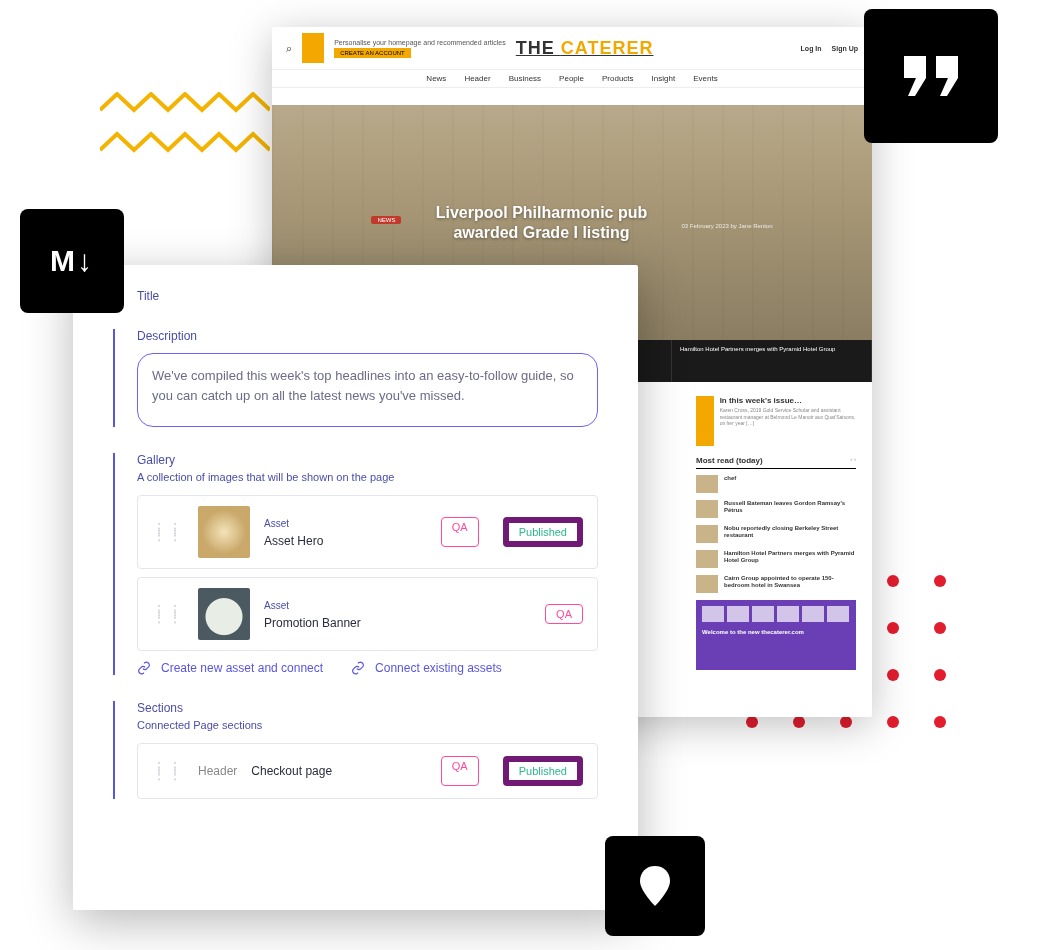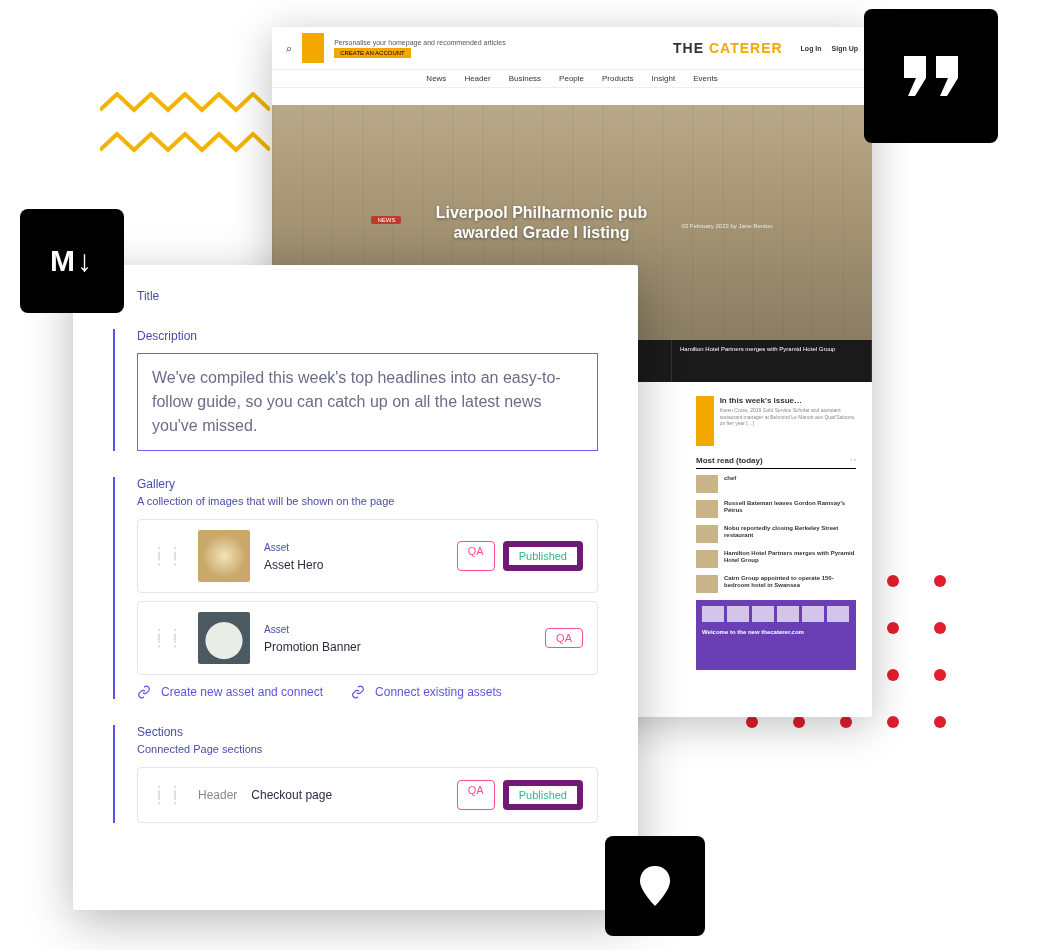--- a/index.html
+++ b/index.html
@@ -20,21 +20,21 @@
 .tile-pin { left: 605px; top: 836px; width: 100px; height: 100px; }
 .tile-pin svg { width: 30px; height: 40px; }
 
 
 .site { position: absolute; left: 272px; top: 27px; width: 600px; height: 690px; background: #fff; box-shadow: 0 8px 40px rgba(0,0,0,0.25); border-radius: 2px; overflow: hidden; font-size: 9px; color: #333; }
 .site-topbar { display:flex; align-items:center; padding: 6px 14px; gap: 10px; }
 .site-search { font-size: 11px; color:#333 }
 .site-mag { width: 22px; height: 30px; background: #f3a800; display:inline-block; }
 .site-cta { font-size: 7px; color:#555; }
 .site-cta-btn { background:#f3a800; color:#000; padding:2px 6px; font-size:6px; display:inline-block; margin-top:2px }
-.site-logo { flex:1; text-align:right; font-weight:900; font-size:14px; letter-spacing:1px; }
+.site-logo { flex:1; text-align:left; font-weight:900; font-size:18px; letter-spacing:1px;text-decoration:underline; }
 .site-logo .c2 { color:#f3a800 }
 .site-auth { font-size:7px; font-weight:bold }
 .site-auth span { margin-left:8px }
 .site-nav { display:flex; justify-content:center; gap:18px; padding:4px 0; border-top:1px solid #eee; border-bottom:1px solid #eee; font-size:8px; }
 .site-hero { height: 235px; background: linear-gradient(180deg,#b8a98a 0%,#a89877 40%,#8a7d62 100%); position:relative; display:flex; align-items:center; justify-content:center; color:#fff; text-align:center;margin-top:17px; }
 .site-hero::before { content:""; position:absolute; inset:0; background: repeating-linear-gradient(90deg, rgba(0,0,0,0.08) 0 2px, transparent 2px 30px); opacity:.3 }
 .site-tag { background:#c0392b; font-size:6px; padding:1px 6px; border-radius:2px; margin-bottom:6px; position:relative }
 .site-headline { font-size:16px; font-weight:bold; line-height:1.2; max-width:280px; text-shadow:0 1px 3px rgba(0,0,0,.4); position:relative }
 .site-byline { font-size:6px; margin-top:6px; opacity:.8; position:relative }
 .site-strip { display:flex; background:#1a1a1a; color:#fff; height:42px; }
@@ -54,29 +54,29 @@
 .purple-box { background:#6a3fb5; height:70px; margin-top:4px; padding:6px; display:flex; flex-wrap:wrap; gap:3px; align-content:flex-start }
 .purple-box div { width:22px; height:16px; background:rgba(255,255,255,.7) }
 .purple-txt { color:#fff; font-size:6px; font-weight:bold; width:100%; margin-top:4px }
 
 
 .cms { position: absolute; left: 73px; top: 265px; width: 565px; height: 645px; background:#fff; box-shadow: 0 12px 48px rgba(0,0,0,0.28); border-radius:2px; padding: 24px 40px 0 40px; font-size:12px; color:#595b7a }
 .cms-group { border-left: 2px solid #5a55e0; padding-left: 22px; margin-bottom: 26px; }
 .cms-label { color:#4a4da8; font-size:12px; margin-bottom:10px; display:block }
 .cms-sub { color:#4a4da8; font-size:11px; margin-top:-6px; margin-bottom:12px }
 .cms-input { border:1px solid #e4e5ef; border-radius:4px; padding:12px 14px; font-size:12px; color:#6a6c88; background:#fff }
-.cms-textarea { border:1px solid #6e62ff; border-radius:0; padding:12px 14px; font-size:16px; color:#6a6c88; background:#fff; line-height:1.5; min-height:74px }
+.cms-textarea { border:1px solid #6e62ff; border-radius:16px; padding:12px 14px; font-size:13px; color:#6a6c88; background:#fff; line-height:1.5; min-height:74px }
 .asset-card { border:1px solid #e4e5ef; border-radius:4px; padding:10px 14px; display:flex; align-items:center; gap:14px; margin-bottom:8px }
 .drag { color:#c7c8d6; font-size:14px; letter-spacing:2px; line-height:.5; cursor:grab }
 .thumb { width:52px; height:52px; background:#d9c9a8; background-image: radial-gradient(circle at 50% 50%, #f4e3b8 0%, #c9a86a 60%); border-radius:2px; flex-shrink:0 }
 .thumb.blue { background:#6a7a82; background-image: radial-gradient(circle at 50% 55%, #e8ede5 0 18px, #4a5a60 19px) }
 .asset-meta { flex:1 }
 .asset-meta small { color:#4a4da8; font-size:10px }
 .asset-meta div { color:#2a2c3e; font-size:12px; margin-top:4px }
-.badges { display:flex; gap:8px }
+.badges { display:flex; gap:24px }
 .badge { border-radius:4px; padding:3px 10px; font-size:11px; font-weight:500 }
 .badge-qa { border:1px solid #ff4a9a; color:#ff4a9a }
 .badge-pub { border:6px solid #701a75; color:#2ab98a }
 .cms-links { display:flex; gap:28px; margin-top:10px }
 .cms-link { color:#5a55e0; font-size:12px; display:inline-flex; align-items:center; gap:10px; cursor:pointer }
 .link-icon { width:14px; height:14px; display:inline-block }
 .section-row { border:1px solid #e4e5ef; border-radius:4px; padding:12px 14px; display:flex; align-items:center; gap:14px }
 .sec-type { color:#888; font-size:12px }
 .sec-name { color:#2a2c3e; font-size:12px; flex:1 }
 </style>

